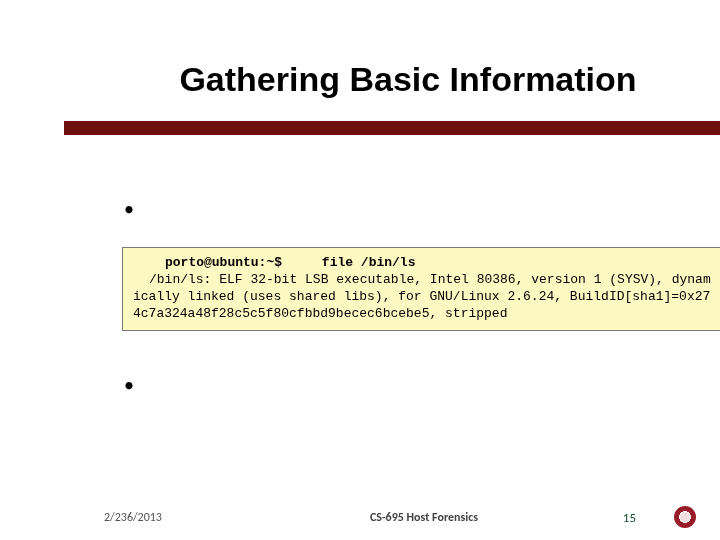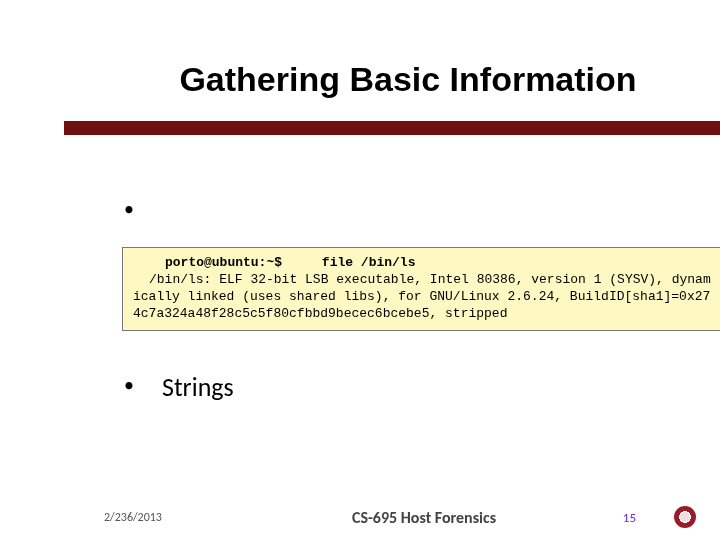--- a/index.html
+++ b/index.html
@@ -7,43 +7,42 @@
   .slide { position: relative; width: 720px; height: 540px; }
   .title { font-size: 34px; font-weight: 700; text-align: center; padding: 12px 0 6px; font-family: Arial, sans-serif; }
   .title-bar { height: 14px; background: #6e0f10; width: 100%; }
   .content { padding: 12px 28px 0 28px; }
   .bullet { display: flex; align-items: flex-start; margin-bottom: 8px; }
   .bullet .dot { font-size: 20px; line-height: 28px; margin-right: 12px; }
   .bullet .text { font-size: 26px; line-height: 32px; }
   .code { background: #fef9c3; border: 1px solid #777; margin: 0 0 24px 30px; padding: 6px 10px 8px; font-family: "Courier New", monospace; font-size: 13px; line-height: 17px; white-space: pre-wrap; word-break: break-all; }
   .code .cmd { font-weight: 700; }
   .footer { position: absolute; bottom: 12px; left: 0; right: 0; display: flex; align-items: center; justify-content: space-between; padding: 0 24px; font-size: 12px; color: #555; }
-  .footer .center { position: absolute; left: 50%; transform: translateX(-50%); font-weight: 700; color: #444; font-size: 16px; }
+  .footer .center { position: absolute; left: 50%; transform: translateX(-50%); font-weight: 700; color: #444; font-size: 12px; }
   .footer .right { display: flex; align-items: center; gap: 6px; }
-  .page-num { color: #6d28d9; font-size: 13px; }
+  .page-num { color: #14532d; font-size: 13px; }
   .seal { width: 22px; height: 22px; border-radius: 50%; border: 2px solid #9a1c2a; background: radial-gradient(circle at 50% 50%, #fff 0 45%, #9a1c2a 45% 100%); position: relative; }
   .seal::after { content: ""; position: absolute; inset: 4px; border-radius: 50%; background: #9a1c2a; opacity: 0.15; }
 </style>
 </head>
 <body>
 
 <div class="slide">
   <h1 class="title">Gathering Basic Information</h1>
   <div class="title-bar"></div>
 
   <div class="content">
     <div class="bullet">
       <span class="dot">•</span>
     </div>
     <div class="code"><span class="cmd"><span>porto@ubuntu:~$ </span><span>file /bin/ls</span></span>
 <span>/bin/ls: ELF 32-bit LSB executable, Intel 80386, version 1 (SYSV), dynamically linked (uses shared libs), for GNU/Linux 2.6.24, BuildID[sha1]=0x274c7a324a48f28c5c5f80cfbbd9becec6bcebe5, stripped</span></div>
 
     <div class="bullet">
       <span class="dot">•</span>
-      <span class="text">Strings</span>
     </div>
   </div>
 
   <div class="footer">
     <span>2/236/2013</span>
     <span class="center">CS-695 Host Forensics</span>
     <span class="right">
       <span class="page-num">15</span>
       <span class="seal"></span>
     </span>

